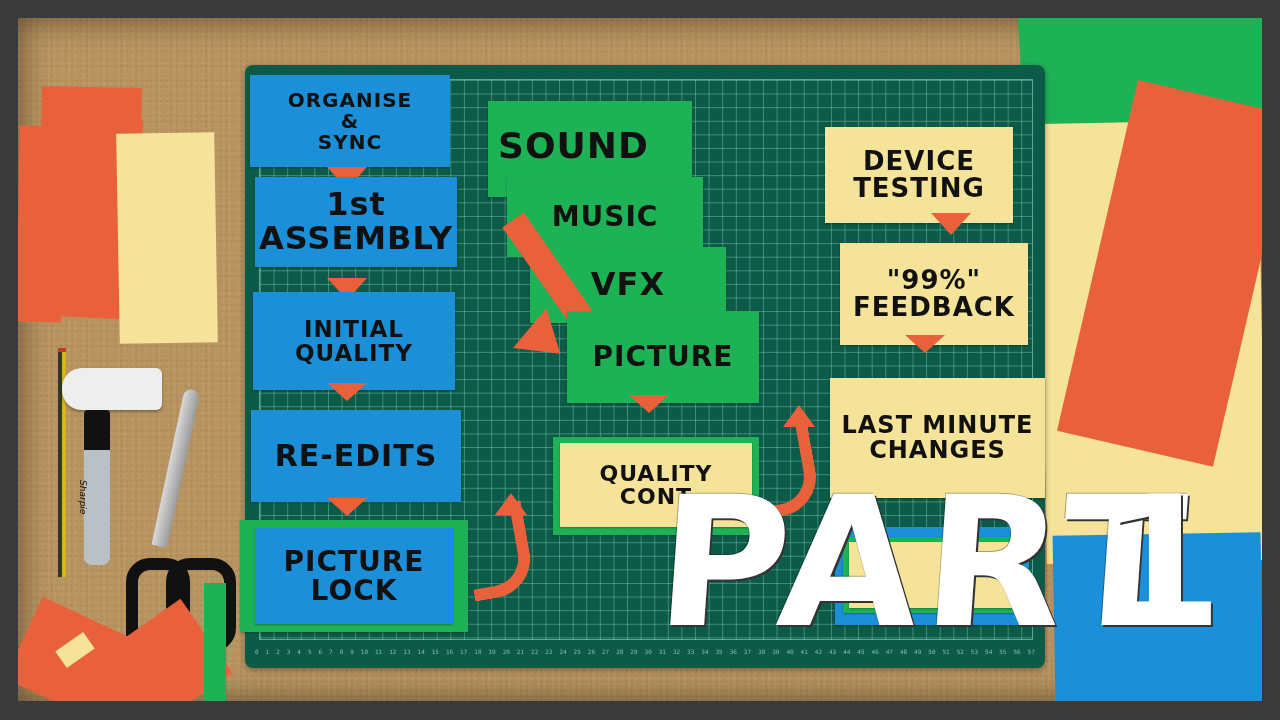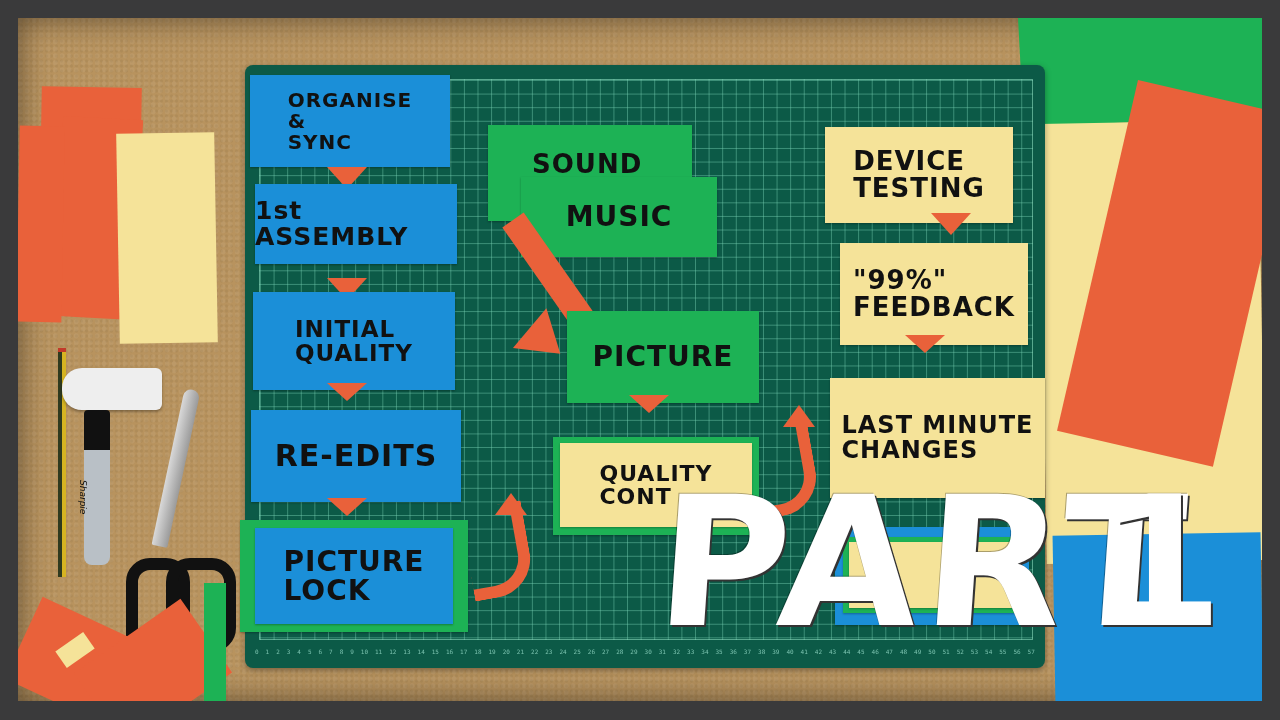--- a/index.html
+++ b/index.html
@@ -16,21 +16,21 @@
   
   .mat { position: absolute; left: 227px; top: 47px; width: 800px; height: 603px; background: #0c5a47; border-radius: 8px;
     box-shadow: 0 2px 6px rgba(0,0,0,0.35); }
   .grid { position: absolute; left: 14px; top: 14px; right: 12px; bottom: 28px;
     background-image:
       linear-gradient(to right, rgba(120,210,180,0.45) 1px, transparent 1px),
       linear-gradient(to bottom, rgba(120,210,180,0.45) 1px, transparent 1px);
     background-size: 13.6px 13.6px; border: 1px solid rgba(140,220,190,0.6); }
   .ruler { position: absolute; left: 10px; right: 10px; bottom: 6px; height: 14px; display: flex; justify-content: space-between;
     font-family: "DejaVu Sans Mono", monospace; font-size: 6px; color: rgba(150,220,200,0.8); }
-  .card { position: absolute; display: flex; align-items: center; justify-content: center; text-align: left;
+  .card { position: absolute; display: flex; align-items: center; justify-content: center; text-align: center;
     font-family: "DejaVu Sans", sans-serif; font-weight: bold; color: #111; white-space: pre-line; line-height: 1.05;
     box-shadow: 0 1px 2px rgba(0,0,0,0.3); letter-spacing: 1px; }
   .tri { position: absolute; width: 0; height: 0; border-left: 20px solid transparent; border-right: 20px solid transparent; border-top: 22px solid #e9613a; }
   .part { position: absolute; left: 640px; top: 455px; font-family: "DejaVu Sans", sans-serif; font-weight: bold; font-size: 180px;
     color: #fff; letter-spacing: 6px; line-height: 1; text-shadow: 2px 2px 0 #333, -1px -1px 0 rgba(0,0,0,0.3); transform: skewX(-4deg); }
   .num { position: absolute; left: 1080px; top: 455px; font-family: "DejaVu Sans", sans-serif; font-weight: bold; font-size: 180px;
     color: #fff; line-height: 1; text-shadow: 2px 2px 0 #333; }
 </style>
 </head>
 <body>
@@ -126,21 +126,21 @@
         <span>56</span>
         <span>57</span>
       </div>
 
     <div class="card blue" style="left:5px;top:10px;width:200px;height:92px;font-size:20px;">
       <span>ORGANISE
 &amp;
 SYNC</span>
     </div>
     <div class="tri" style="left:82px;top:102px;"></div>
-    <div class="card blue" style="left:10px;top:119px;width:202px;height:80px;font-size:25px;">
+    <div class="card blue" style="left:10px;top:112px;width:202px;height:90px;font-size:32px;">
       <span>1st ASSEMBLY</span>
     </div>
     <div class="tri" style="left:82px;top:213px;"></div>
     <div class="card blue" style="left:8px;top:227px;width:202px;height:98px;font-size:23px;">
       <span>INITIAL
 QUALITY</span>
     </div>
     <div class="tri" style="left:82px;top:318px;border-top-width:18px;"></div>
     <div class="card blue" style="left:6px;top:345px;width:210px;height:92px;font-size:30px;">
       <span>RE-EDITS</span>
@@ -148,25 +148,28 @@
     <div class="tri" style="left:82px;top:433px;border-top-width:18px;"></div>
     <div class="card green" style="left:-5px;top:455px;width:228px;height:112px;"></div>
     <div class="card blue" style="left:10px;top:463px;width:198px;height:96px;font-size:28px;">
       <span>PICTURE
 LOCK</span>
     </div>
 
     <div class="abs" style="left:222px;top:440px;width:50px;height:80px;border-right:12px solid #e9613a;border-bottom:12px solid #e9613a;border-radius:0 0 40px 0;transform:rotate(-10deg);"></div>
     <div class="abs" style="left:250px;top:428px;width:0;height:0;border-left:16px solid transparent;border-right:16px solid transparent;border-bottom:22px solid #e9613a;"></div>
 
-    <div class="card green" style="left:243px;top:60px;width:204px;height:96px;font-size:26px;justify-content:flex-start;padding-left:44px;align-items:flex-start;padding-top:26px;box-sizing:border-box;">
+    <div class="card green" style="left:243px;top:36px;width:204px;height:96px;font-size:36px;justify-content:flex-start;padding-left:10px;align-items:flex-start;padding-top:26px;box-sizing:border-box;">
       <span>SOUND</span>
     </div>
-    <div class="card green" style="left:276px;top:112px;width:196px;height:80px;font-size:28px;">
+    <div class="card green" style="left:262px;top:112px;width:196px;height:80px;font-size:28px;">
       <span>MUSIC</span>
+    </div>
+    <div class="card green" style="left:285px;top:182px;width:196px;height:76px;font-size:32px;">
+      <span>VFX</span>
     </div>
     <div class="abs" style="left:255px;top:155px;width:26px;height:120px;background:#e9613a;transform:rotate(-35deg);transform-origin:top center;"></div>
     <div class="abs" style="left:280px;top:250px;width:0;height:0;border-top:26px solid transparent;border-bottom:26px solid transparent;border-left:40px solid #e9613a;transform:rotate(40deg);"></div>
     <div class="card green" style="left:322px;top:246px;width:192px;height:92px;font-size:28px;">
       <span>PICTURE</span>
     </div>
     <div class="tri" style="left:384px;top:330px;border-top-width:18px;"></div>
     <div class="card green" style="left:308px;top:372px;width:206px;height:98px;"></div>
     <div class="card yellow" style="left:315px;top:378px;width:192px;height:84px;font-size:22px;">
       <span>QUALITY

